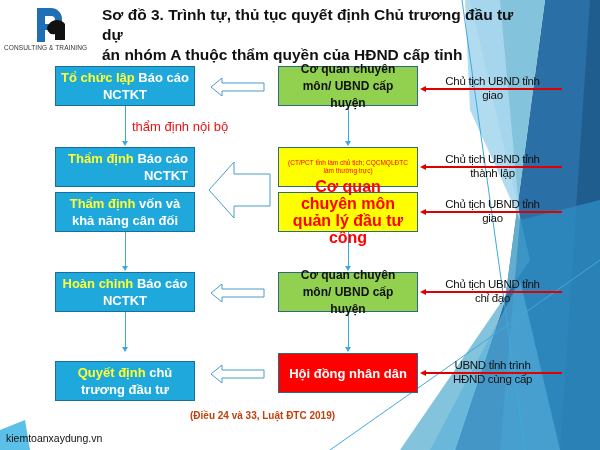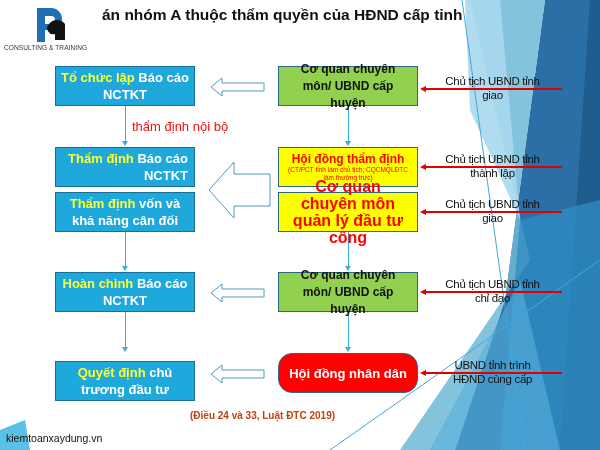--- a/index.html
+++ b/index.html
@@ -40,20 +40,21 @@
 </svg>
 
 <svg class="logo" viewBox="0 0 84 50" xmlns="http://www.w3.org/2000/svg">
   <path d="M31,2 h14 a11,11 0 0 1 11,11 v0 a11,11 0 0 1 -11,11 h-6 v12 h-8 z" fill="#1f6fb5"></path>
   <path d="M39,10 h6 a4,4 0 0 1 0,8 h-6 z" fill="#fff"></path>
   <path d="M43,18 a10,10 0 0 1 16,0 v16 h-10 v-6 a6,6 0 0 1 -6,-10 z" fill="#111"></path>
 </svg>
 <div class="logo-text">CONSULTING &amp; TRAINING</div>
 
 <div class="title">
+  <div>Sơ đồ 3. Trình tự, thủ tục quyết định Chủ trương đầu tư dự</div>
   <div>án nhóm A thuộc thẩm quyền của HĐND cấp tỉnh</div>
 </div>
 
 <div class="box blue" style="left:55px; top:66px; width:140px; height:40px;">
   <span><span class="hl">Tổ chức lập</span><span> Báo cáo NCTKT</span></span>
 </div>
 <div class="box blue" style="left:55px; top:147px; width:140px; height:40px;text-align:right;">
   <span style="padding:0 6px;"><span class="hl">Thẩm định</span><span> Báo cáo NCTKT</span></span>
 </div>
 <div class="box blue" style="left:55px; top:192px; width:140px; height:40px;">
@@ -72,30 +73,29 @@
 <div class="arrowhead-down" style="left:122px; top:141px;"></div>
 <div class="vline" style="left:125px; top:232px; height:35px;"></div>
 <div class="arrowhead-down" style="left:122px; top:266px;"></div>
 <div class="vline" style="left:125px; top:312px; height:36px;"></div>
 <div class="arrowhead-down" style="left:122px; top:347px;"></div>
 
 <div class="box green" style="left:278px; top:66px; width:140px; height:40px;">
   <span style="padding:0 6px;">Cơ quan chuyên môn/ UBND  cấp huyện</span>
 </div>
 <div class="box yellow" style="left:278px; top:147px; width:140px; height:40px; flex-direction:column; line-height:13px;">
-  <div style="font-size:12px;">Hội đồng thẩm định</div>
   <div style="font-size:6.5px; font-weight:normal; line-height:8px; padding:0 4px;">(CT/PCT tỉnh làm chủ tịch; CQCMQLĐTC làm thường trực)</div>
 </div>
 <div class="box yellow" style="left:278px; top:192px; width:140px; height:40px; font-size:16px;">
   <span style="padding:0 8px;">Cơ quan chuyên môn quản lý đầu tư công</span>
 </div>
 <div class="box green" style="left:278px; top:272px; width:140px; height:40px;">
   <span style="padding:0 6px;">Cơ quan chuyên môn/ UBND  cấp huyện</span>
 </div>
-<div class="box red" style="left:278px; top:353px; width:140px; height:40px;border-radius:14px;">
+<div class="box red" style="left:278px; top:353px; width:140px; height:40px;">
   <span>Hội đồng nhân dân</span>
 </div>
 
 <div class="vline" style="left:348px; top:106px; height:36px;"></div>
 <div class="arrowhead-down" style="left:345px; top:141px;"></div>
 <div class="vline" style="left:348px; top:232px; height:35px;"></div>
 <div class="arrowhead-down" style="left:345px; top:266px;"></div>
 <div class="vline" style="left:348px; top:312px; height:36px;"></div>
 <div class="arrowhead-down" style="left:345px; top:347px;"></div>
 

